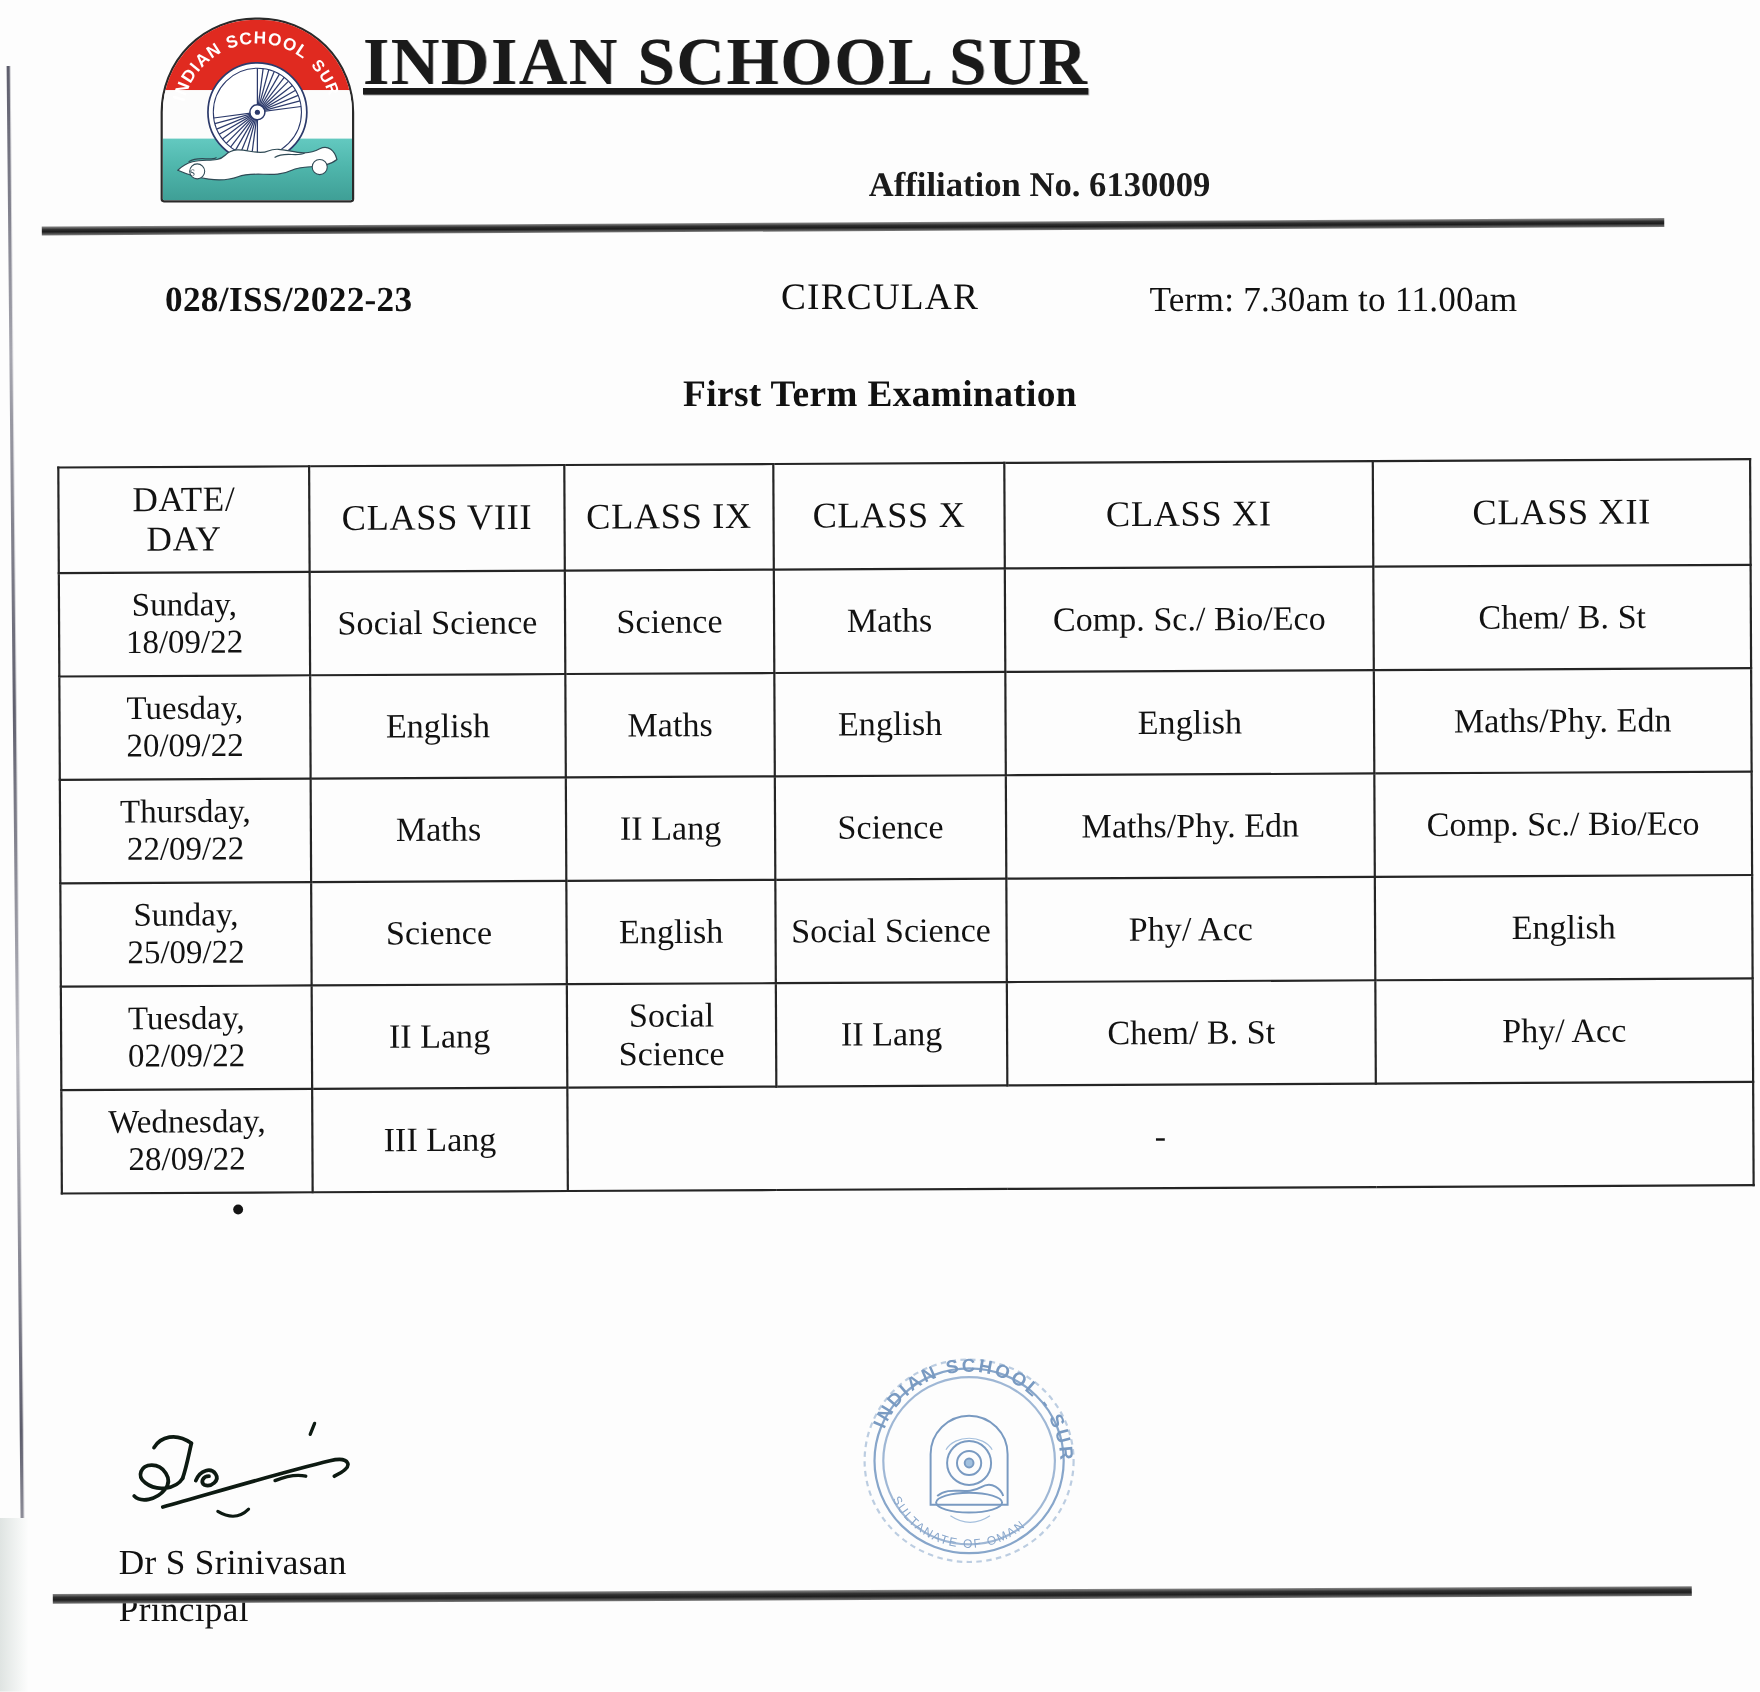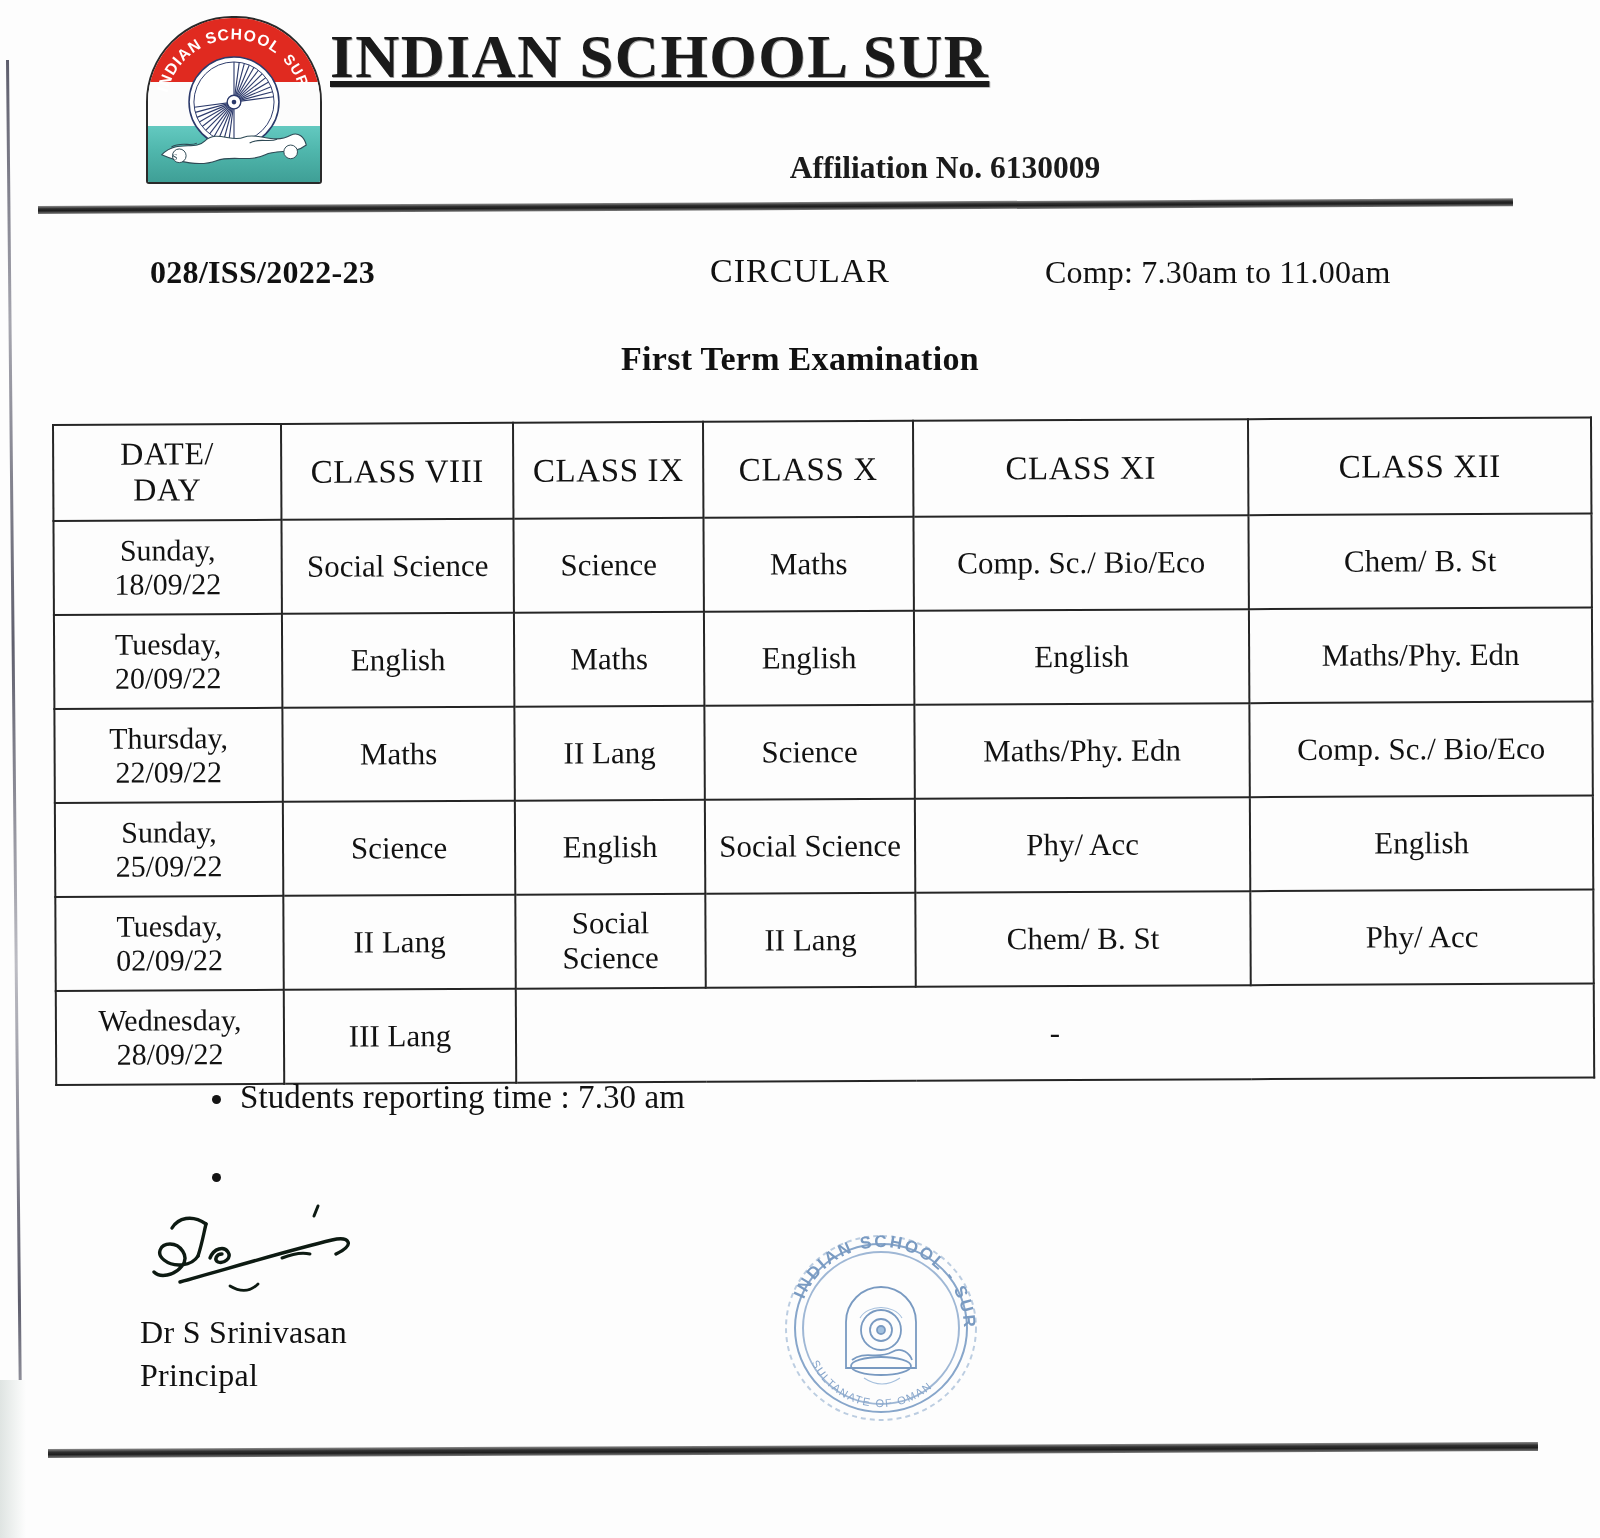--- a/index.html
+++ b/index.html
@@ -263,23 +263,22 @@
     width: 9px;
     height: 9px;
     border-radius: 50%;
     background: #141414;
   }
 
   
   .sign-block {
     position: absolute;
     left: 108px;
-    top: 1200px;
+    top: 1288px;
     width: 420px;
-    margin-left: 32px;
   }
   .signature {
     position: relative;
     width: 300px;
     height: 110px;
   }
   .sign-name {
     font-size: 32px;
     font-weight: normal;
     letter-spacing: .3px;
@@ -367,21 +366,21 @@
     </div>
 
     <div class="school-name">INDIAN SCHOOL SUR</div>
     <div class="school-sub2">Affiliation No. 6130009</div>
   </div>
 
   <div class="rule-top"></div>
 
   <div class="ref-no">028/ISS/2022-23</div>
   <div class="circular-word">CIRCULAR</div>
-  <div class="time-line">Comp: 7.30am to 11.00am</div>
+  <div class="time-line">Term: 7.30am to 11.00am</div>
   <div class="exam-title">First Term Examination</div>
 
   <div class="table-wrap">
     <table class="sched">
       <colgroup>
         <col class="col1">
           <col class="col2">
           <col class="col3">
         <col class="col4">
           <col class="col5">
@@ -462,24 +461,20 @@
             <span>28/09/22</span>
           </td>
           <td>III Lang</td>
           <td class="dash-cell" colspan="4">-</td>
         </tr>
       </tbody>
     </table>
   </div>
 
   <div class="notes">
-    <div class="note">
-      <span class="bullet"></span>
-      <span>Students reporting time : 7.30 am</span>
-    </div>
     <div class="note">
       <span class="bullet"></span>
     </div>
   </div>
 
   <div class="sign-block">
     <div class="signature">
       <svg width="300" height="110" viewBox="0 0 300 110">
         <g fill="none" stroke="#0d1a12" stroke-width="3.4" stroke-linecap="round">
           <path d="M14,72 C20,78 34,76 42,66 C50,56 40,44 30,44 C20,44 16,54 24,60 C34,68 52,66 58,56"></path>

